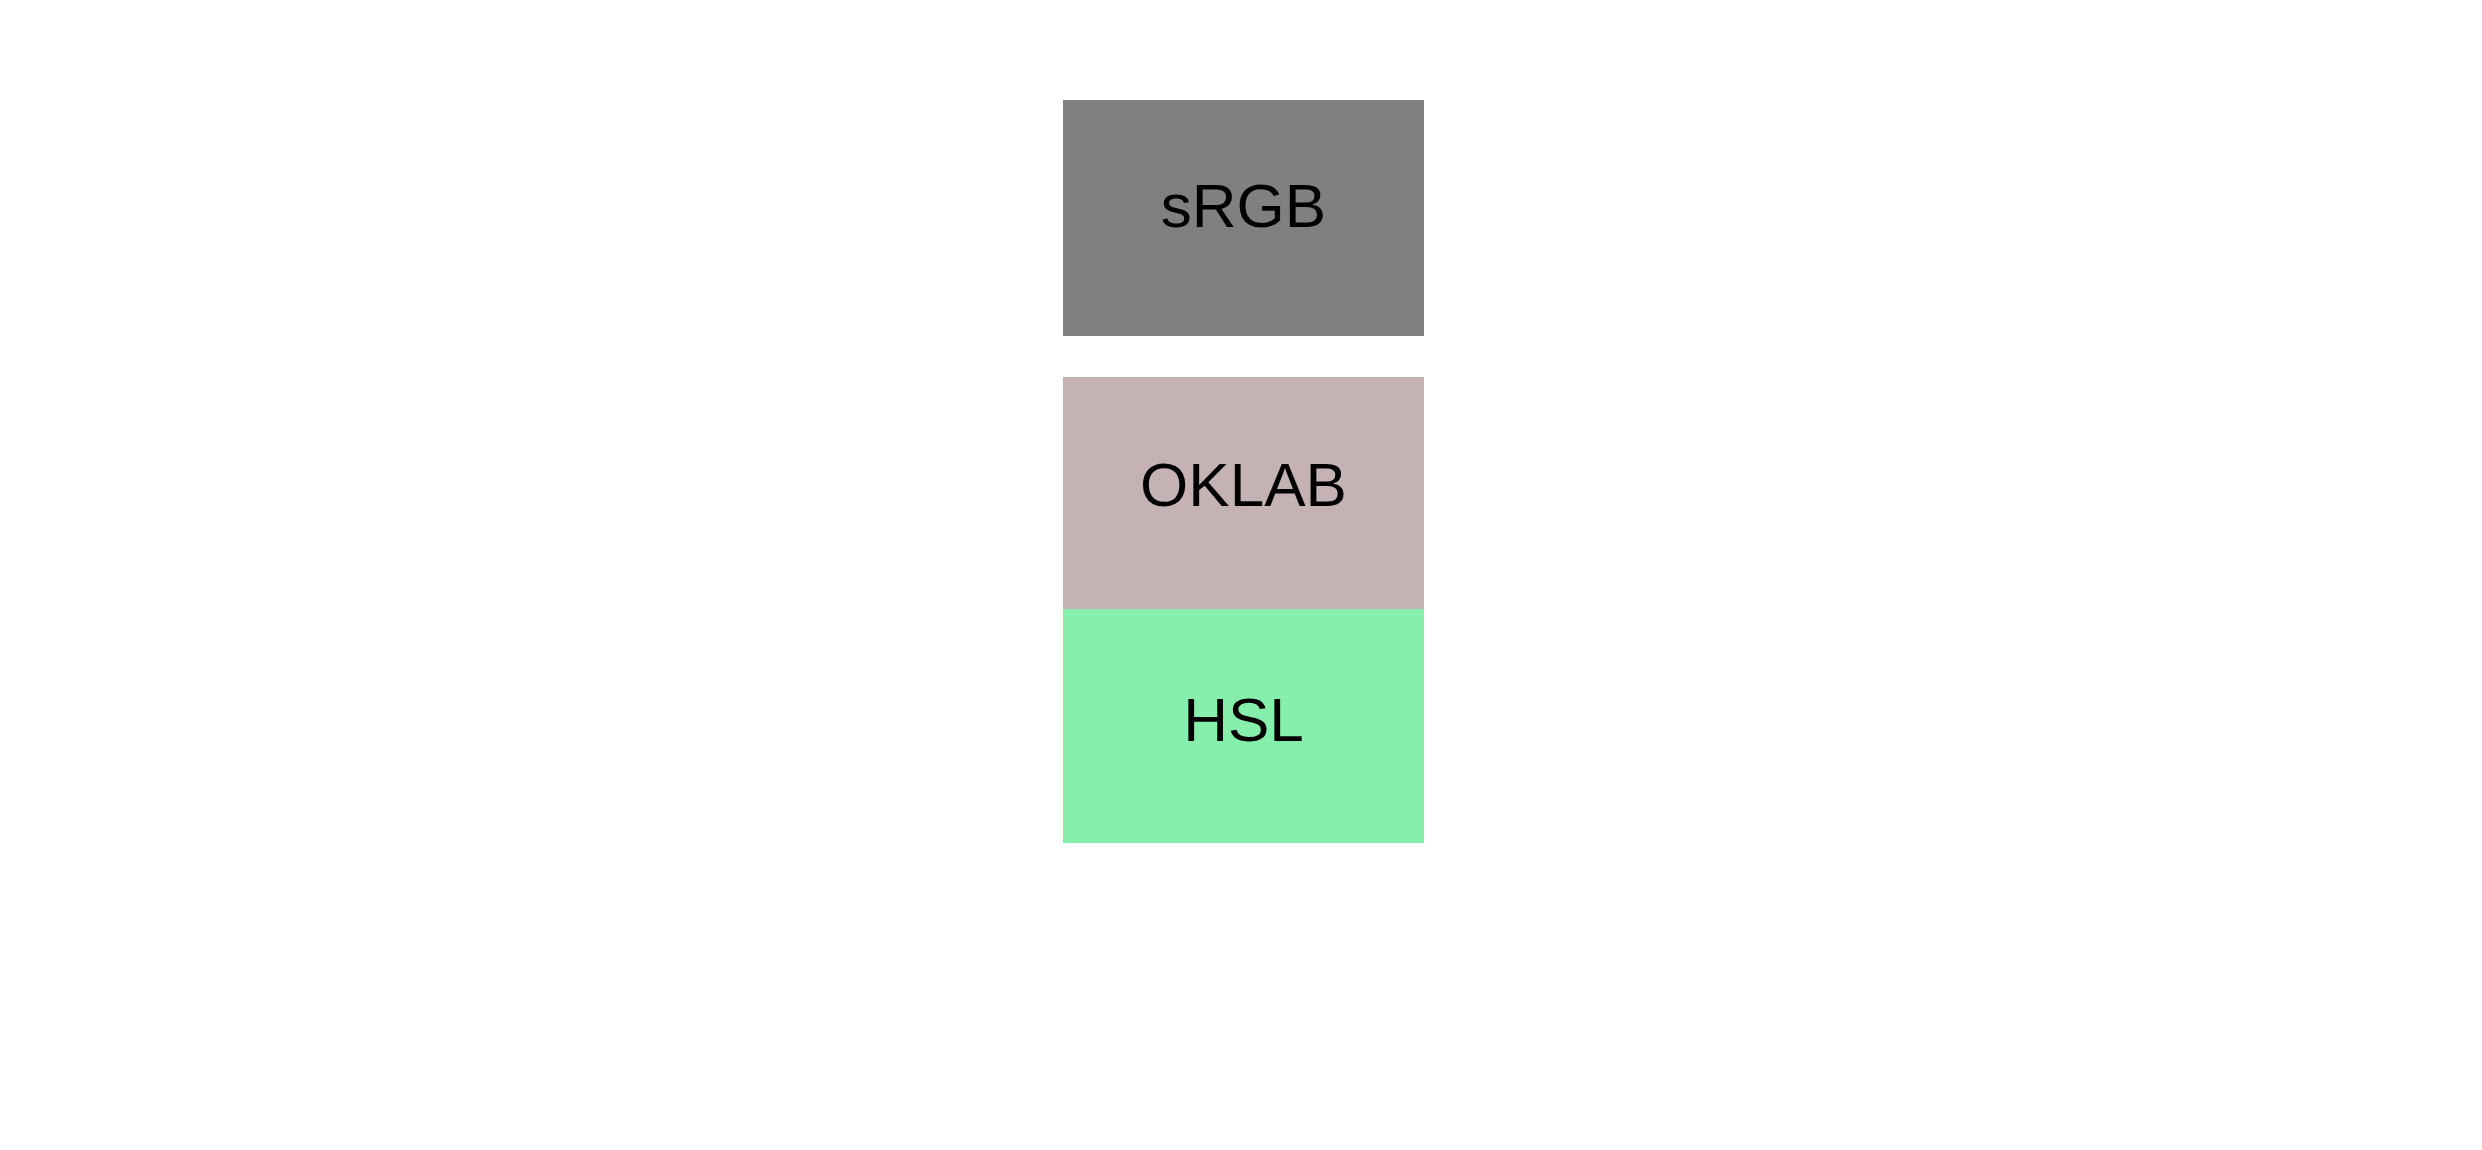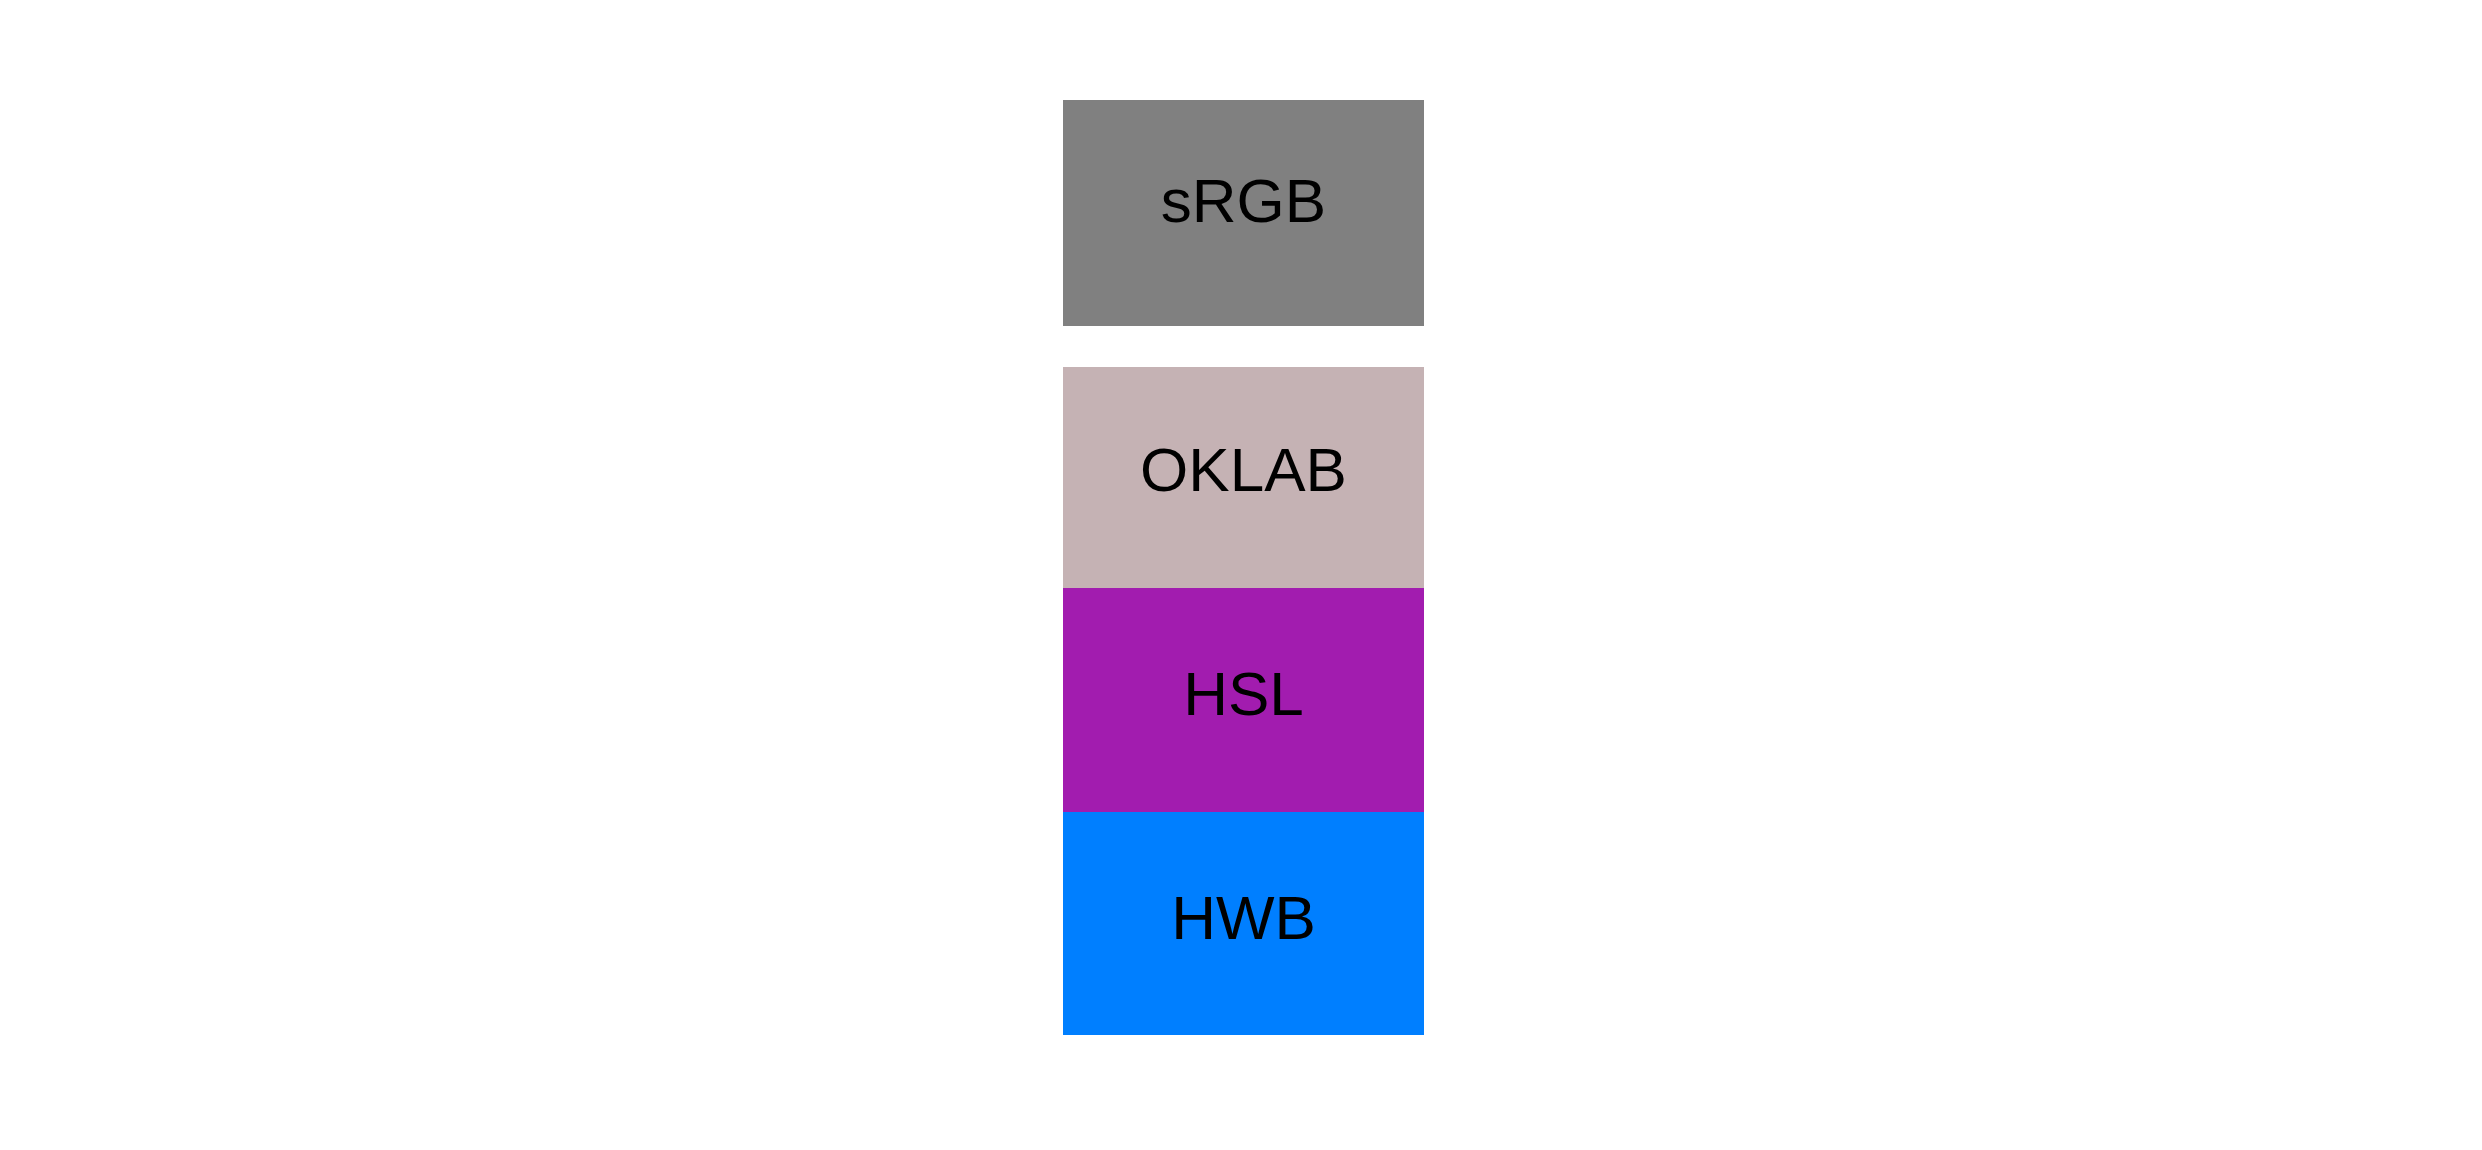--- a/index.html
+++ b/index.html
@@ -73,23 +73,20 @@
   <div id="swatch-stack" style="left: 1063px; top: 100px; width: 361px; height: 935px;">
 
     <div class="swatch" id="swatch-srgb" style="background-color: rgb(128, 128, 128); height: 236px;">
       <span class="swatch-label" style="color: rgb(0, 0, 0);">sRGB</span>
     </div>
 
     <div class="swatch" id="swatch-oklab" style="background-color: rgb(197, 178, 180); height: 232px; margin-top: 41px;">
       <span class="swatch-label" style="color: rgb(0, 0, 0);">OKLAB</span>
     </div>
 
-    <div class="swatch" id="swatch-hsl" style="background-color: #a21caf; height: 234px;">
+    <div class="swatch" id="swatch-hsl" style="background-color: #86efac; height: 234px;">
       <span class="swatch-label" style="color: rgb(0, 0, 0);">HSL</span>
     </div>
 
-    <div class="swatch" id="swatch-hwb" style="background-color: rgb(0, 127, 255); height: 233px;">
-      <span class="swatch-label" style="color: rgb(0, 0, 0);">HWB</span>
-    </div>
 
   </div>
 
 </div>
 
 </body></html>

